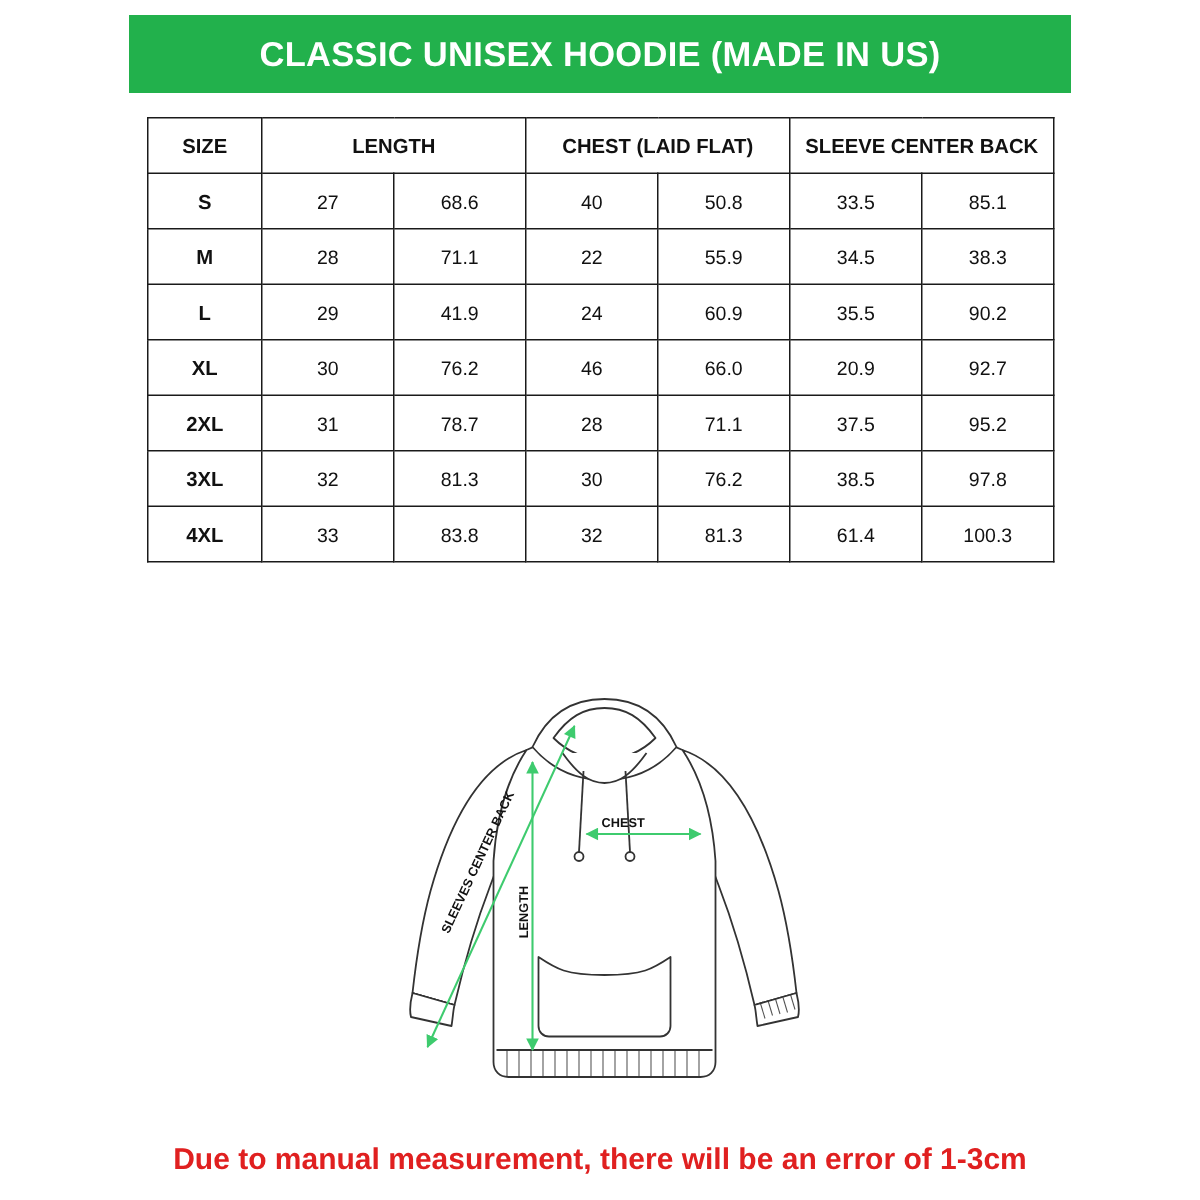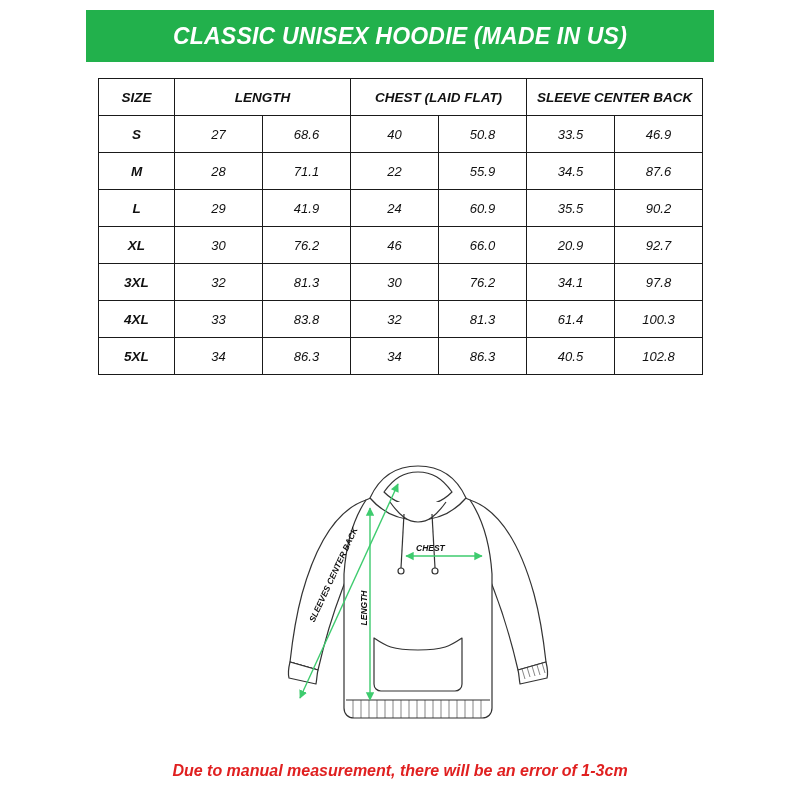--- a/index.html
+++ b/index.html
@@ -13,21 +13,20 @@
     font-family: "Liberation Sans", sans-serif;
     color: #1a1a1a;
     overflow: hidden;
   }
 
   .page {
     position: relative;
     width: 644px;
     height: 800px;
     box-sizing: border-box;
-    font-style: italic;
   }
 
   
   .header-banner {
     position: absolute;
     left: 86px;
     top: 10px;
     width: 628px;
     height: 52px;
     background: #22b14c;
@@ -74,38 +73,38 @@
     font-weight: bold;
     font-size: 13.5px;
   }
   col.c-size   { width: 76px; }
   col.c-val    { width: 88px; }
   col.c-val-w  { width: 88px; }
 
   
   .illustration {
     position: absolute;
-    left: 258px;
+    left: 243px;
     top: 448px;
     width: 320px;
     height: 300px;
   }
   .illustration svg {
     display: block;
   }
 
   
   .footer-note {
     position: absolute;
     left: 0;
     top: 762px;
     width: 800px;
     text-align: center;
     color: #e02020;
-    font-size: 16px;
+    font-size: 20px;
     font-weight: bold;
   }
 </style>
 </head>
 <body>
 
 <div class="page">
 
   <div class="header-banner">
     <div class="header-title">CLASSIC UNISEX HOODIE (MADE IN US)</div>
@@ -131,75 +130,75 @@
         </tr>
       </thead>
       <tbody>
         <tr>
           <td class="size-cell">S</td>
           <td>27</td>
           <td>68.6</td>
           <td>40</td>
           <td>50.8</td>
           <td>33.5</td>
-          <td>46.9</td>
+          <td>85.1</td>
         </tr>
         <tr>
           <td class="size-cell">M</td>
           <td>28</td>
           <td>71.1</td>
           <td>22</td>
           <td>55.9</td>
           <td>34.5</td>
-          <td>87.6</td>
+          <td>38.3</td>
         </tr>
         <tr>
           <td class="size-cell">L</td>
           <td>29</td>
           <td>41.9</td>
           <td>24</td>
           <td>60.9</td>
           <td>35.5</td>
           <td>90.2</td>
         </tr>
         <tr>
           <td class="size-cell">XL</td>
           <td>30</td>
           <td>76.2</td>
           <td>46</td>
           <td>66.0</td>
           <td>20.9</td>
           <td>92.7</td>
         </tr>
         <tr>
+          <td class="size-cell">2XL</td>
+          <td>31</td>
+          <td>78.7</td>
+          <td>28</td>
+          <td>71.1</td>
+          <td>37.5</td>
+          <td>95.2</td>
+        </tr>
+        <tr>
           <td class="size-cell">3XL</td>
           <td>32</td>
           <td>81.3</td>
           <td>30</td>
           <td>76.2</td>
-          <td>34.1</td>
+          <td>38.5</td>
           <td>97.8</td>
         </tr>
         <tr>
           <td class="size-cell">4XL</td>
           <td>33</td>
           <td>83.8</td>
           <td>32</td>
           <td>81.3</td>
           <td>61.4</td>
           <td>100.3</td>
-        </tr>
-        <tr>
-          <td class="size-cell">5XL</td>
-          <td>34</td>
-          <td>86.3</td>
-          <td>34</td>
-          <td>86.3</td>
-          <td>40.5</td>
-          <td>102.8</td>
         </tr>
       </tbody>
     </table>
   </div>
 
   <div class="illustration">
     <svg width="320" height="300" viewBox="0 0 320 300" xmlns="http://www.w3.org/2000/svg">
       <defs>
         <marker id="arrEnd" markerWidth="7" markerHeight="7" refX="5.5" refY="3" orient="auto">
           <path d="M0,0 L6,3 L0,6 z" fill="#3ecb6e"></path>

